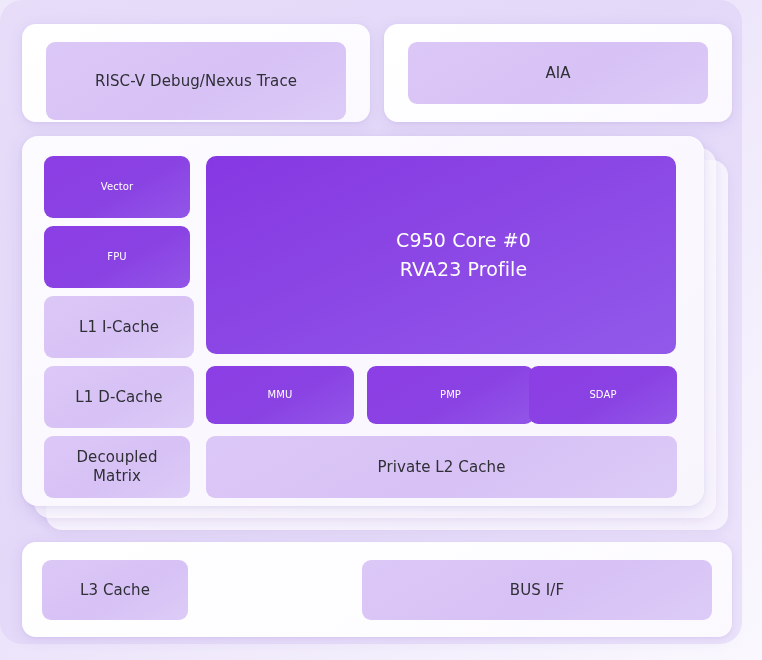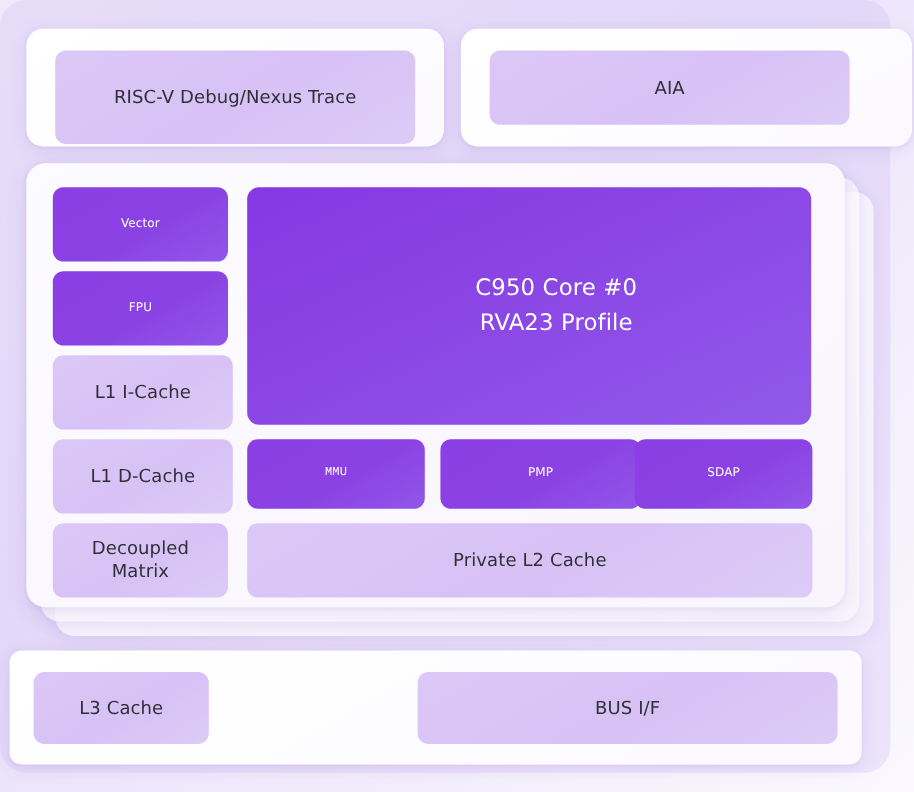--- a/index.html
+++ b/index.html
@@ -41,21 +41,21 @@
   .card {
     position: absolute;
     background: linear-gradient(150deg, #ffffff 0%, #fdfcff 60%, #fbf9fe 100%);
     border-radius: 14px;
     box-shadow: 0 3px 14px rgba(124, 92, 190, 0.13),
                 0 1px 3px rgba(124, 92, 190, 0.08);
   }
 
   
   #top-debug-card  { left: 22px;  top: 24px; width: 348px; height: 98px; }
-  #top-aia-card    { left: 384px; top: 24px; width: 376px; height: 98px; }
+  #top-aia-card    { left: 384px; top: 24px; width: 348px; height: 98px; }
 
   
   .ghost {
     position: absolute;
     border-radius: 16px;
     background: linear-gradient(150deg, rgba(255,255,255,0.78) 0%, rgba(250,247,254,0.70) 100%);
     box-shadow: 0 3px 12px rgba(124, 92, 190, 0.10);
   }
   #ghost-2 { left: 46px; top: 160px; width: 682px; height: 370px; }
   #ghost-1 { left: 34px; top: 148px; width: 682px; height: 370px; }
@@ -66,21 +66,21 @@
     top: 136px;
     width: 682px;
     height: 370px;
     border-radius: 16px;
     background: linear-gradient(150deg, #fcfbff 0%, #faf8fe 55%, #f8f5fd 100%);
     box-shadow: 0 4px 18px rgba(124, 92, 190, 0.15),
                 0 1px 4px rgba(124, 92, 190, 0.09);
   }
 
   
-  #uncore-card { left: 8px; top: 542px; width: 710px; height: 95px; border-radius: 10px; }
+  #uncore-card { left: 22px; top: 542px; width: 710px; height: 95px; }
 
   
   .block {
     position: absolute;
     box-sizing: border-box;
     border-radius: 9px;
     display: flex;
     align-items: center;
     justify-content: center;
     text-align: center;
@@ -112,21 +112,21 @@
 
   
   #blk-vector    { left: 22px;  top: 20px;  width: 146px; height: 62px; }
   #blk-fpu       { left: 22px;  top: 90px;  width: 146px; height: 62px; justify-content: center; }
   #blk-l1i       { left: 22px;  top: 160px; width: 150px; height: 62px; }
   #blk-l1d       { left: 22px;  top: 230px; width: 150px; height: 62px; }
   #blk-matrix    { left: 22px;  top: 300px; width: 146px; height: 62px; }
 
   
   #blk-core      { left: 184px; top: 20px;  width: 470px; height: 198px; padding-left: 45px; }
-  #blk-mmu       { left: 184px; top: 230px; width: 148px; height: 58px; font-family: Liberation Mono, monospace; }
+  #blk-mmu       { left: 184px; top: 230px; width: 148px; height: 58px; }
   #blk-pmp       { left: 345px; top: 230px; width: 167px; height: 58px; }
   #blk-sdap      { left: 507px; top: 230px; width: 148px; height: 58px; }
   #blk-l2        { left: 184px; top: 300px; width: 471px; height: 62px; }
 
   
   #blk-l3    { left: 20px;  top: 18px; width: 146px; height: 60px; }
   #blk-scu   { left: 180px; top: 18px; width: 146px; height: 60px; }
   #blk-bus   { left: 340px; top: 18px; width: 350px; height: 60px; }
 
   .block-label { pointer-events: none; }

